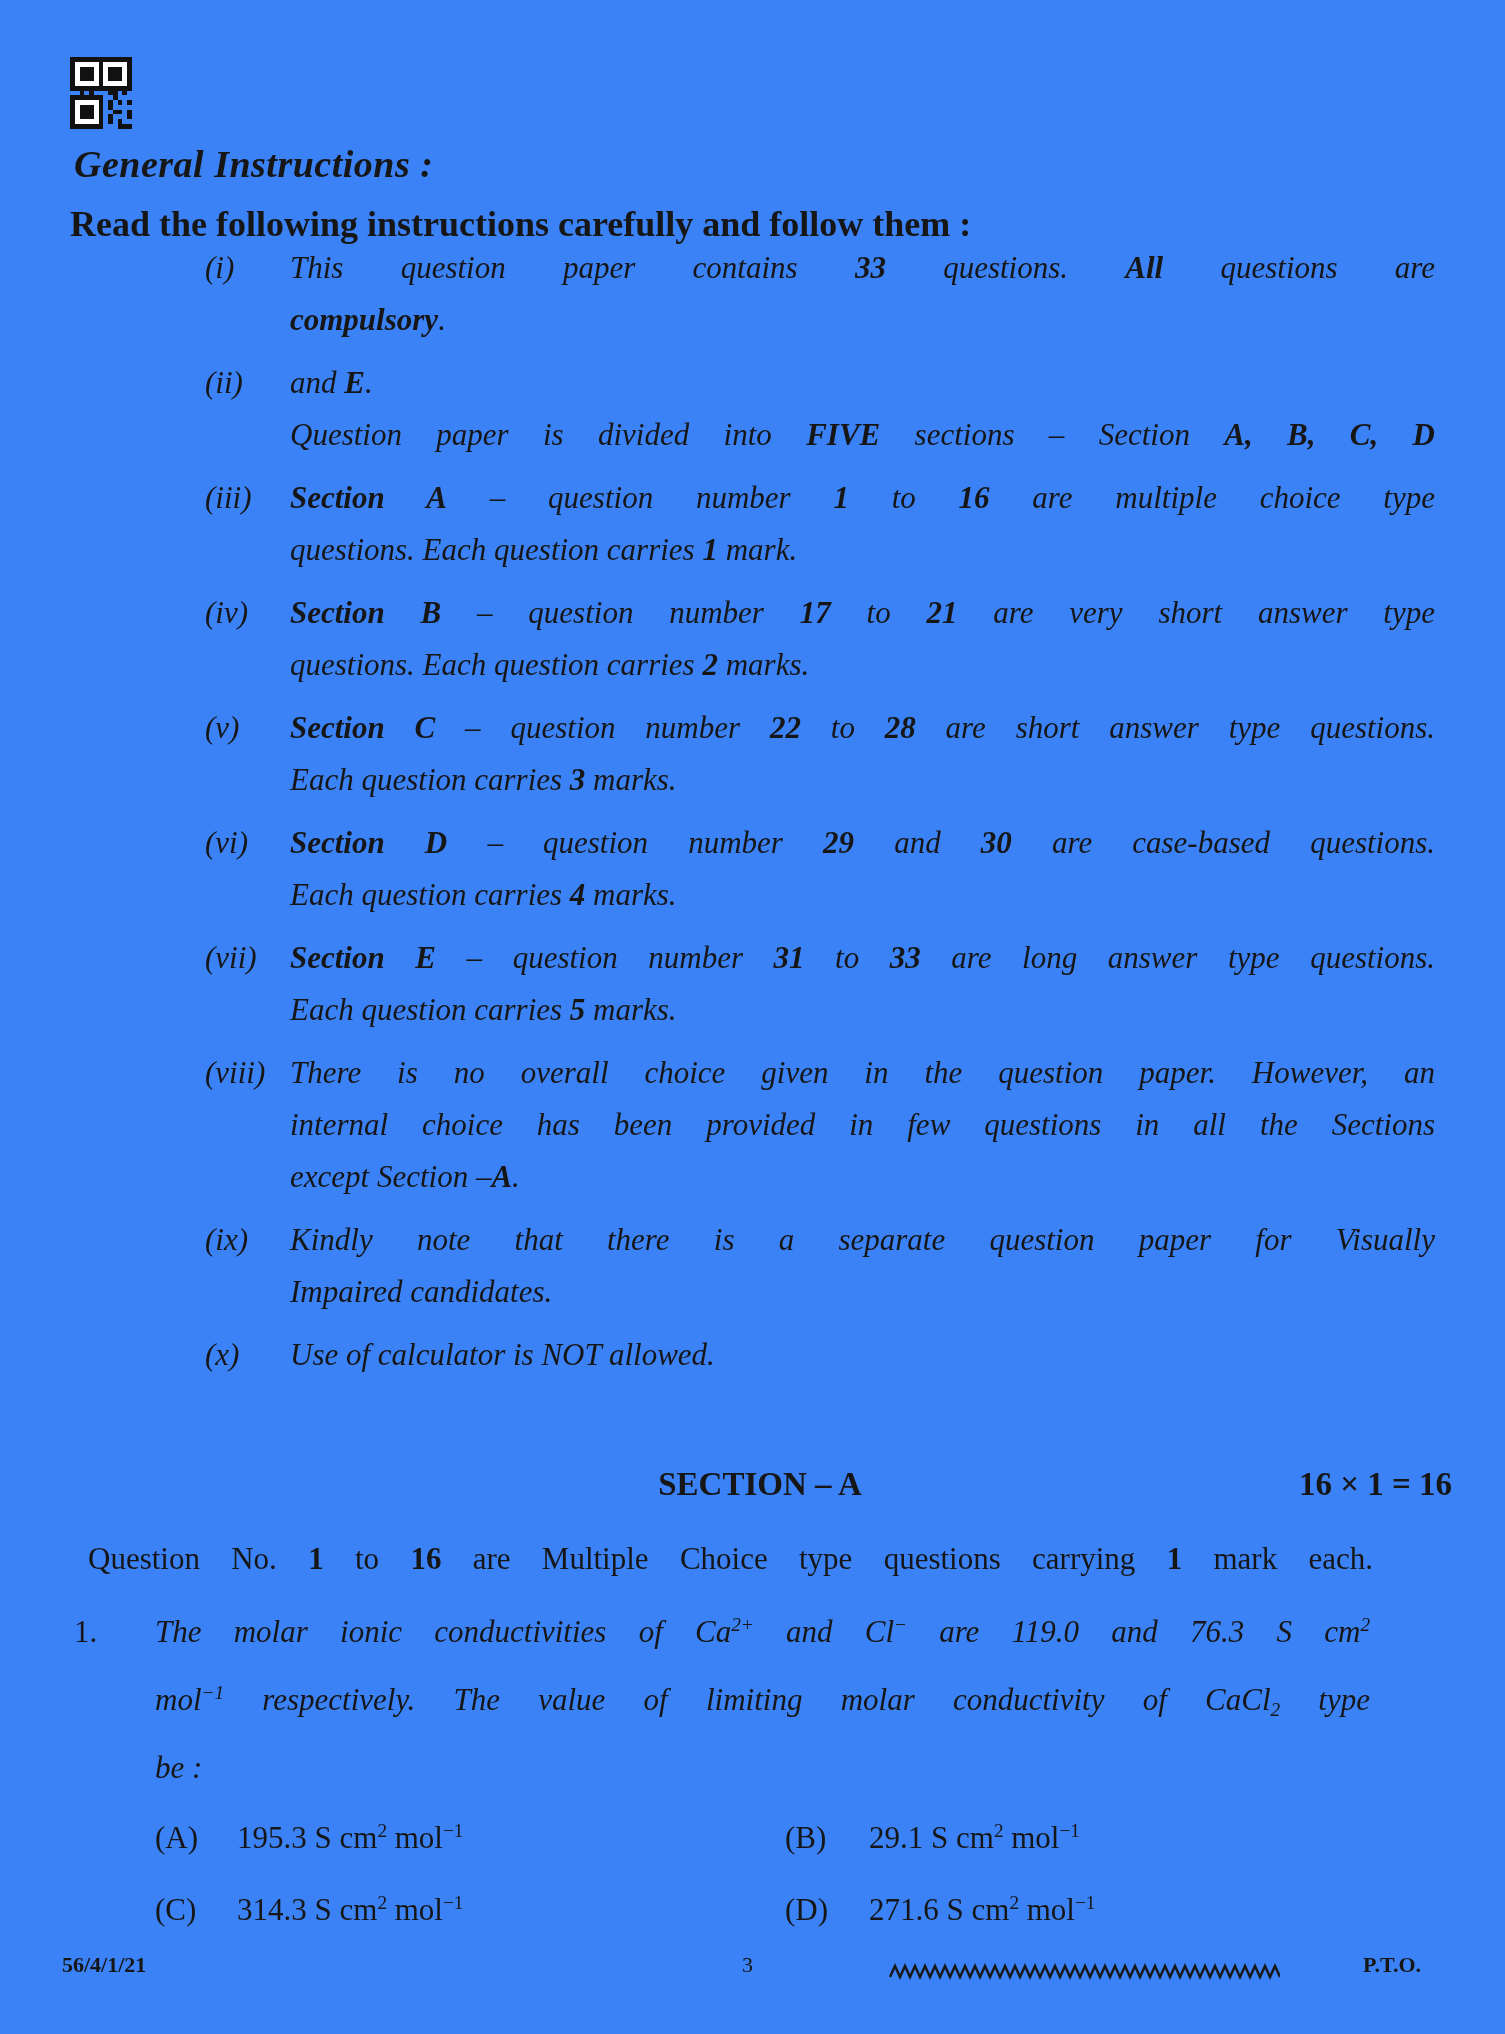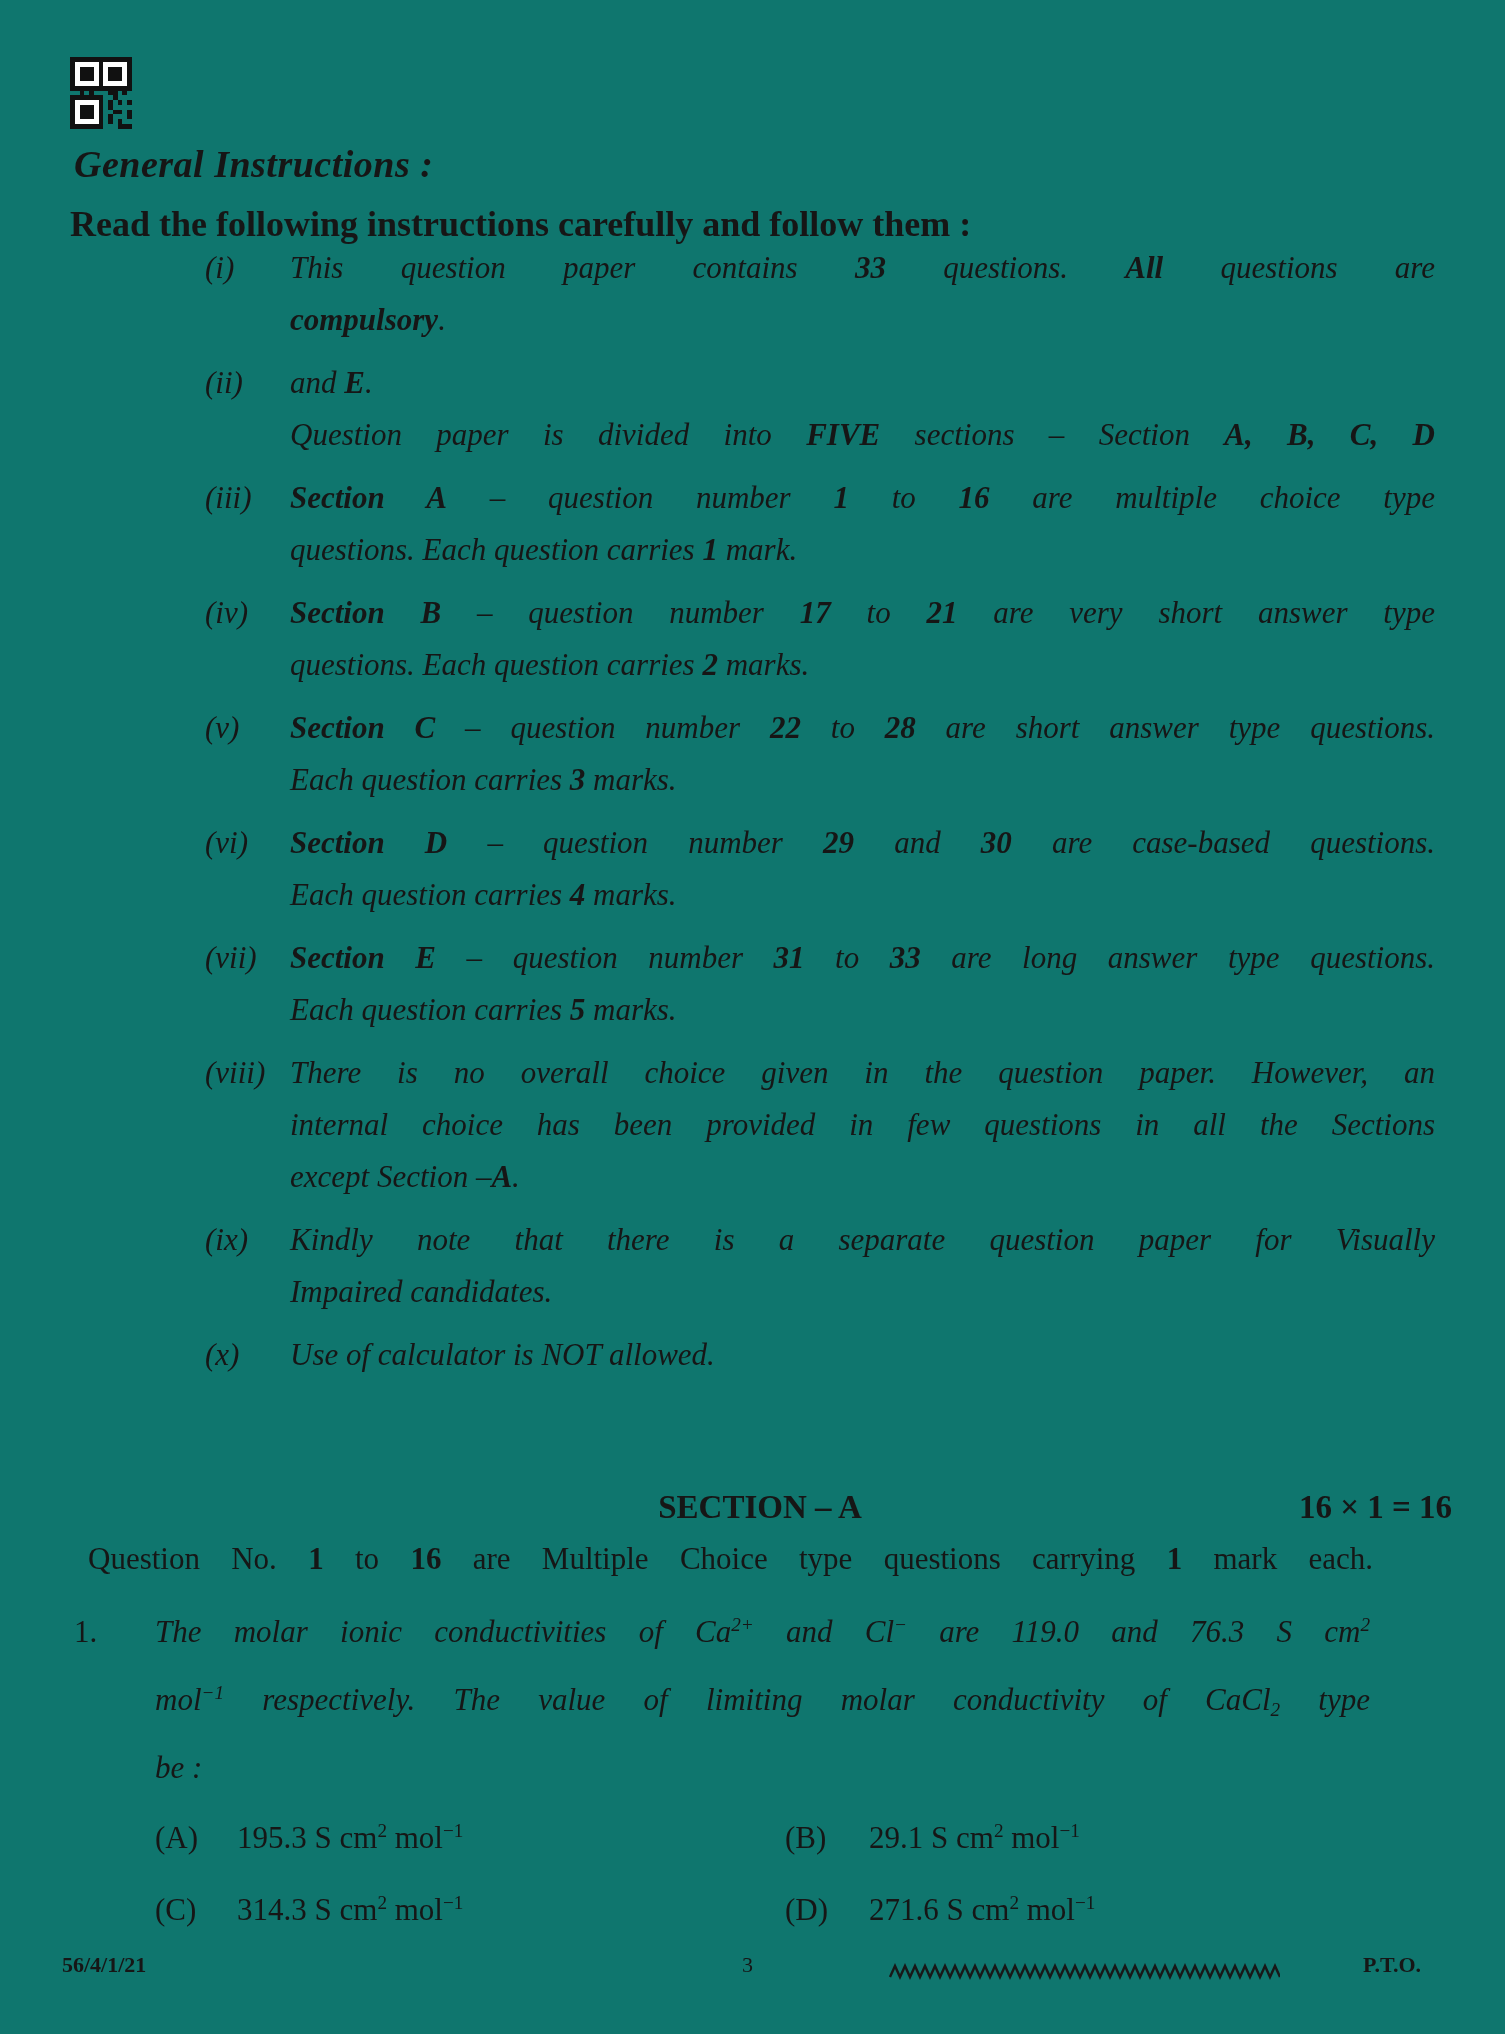--- a/index.html
+++ b/index.html
@@ -1,20 +1,20 @@
 <!DOCTYPE html>
 <html><head>
 <meta charset="utf-8">
 <style>
   html,body{margin:0;padding:0;background:#e8e8e8;}
   .page{
     position:relative;
     width:1505px;height:2034px;
     margin:0 auto;
-    background:#0f766e;
+    background:#3b82f6;
     color:#161616;
     font-family:"Liberation Serif","DejaVu Serif",serif;
     overflow:hidden;
   }
   .b{font-weight:bold;}
   sup,sub{font-size:0.62em;line-height:0;position:relative;vertical-align:baseline;}
   sup{top:-0.55em;}
   sub{top:0.3em;}
   .tline{min-height:52px;}
   .just{text-align:justify;text-align-last:justify;}
@@ -34,21 +34,21 @@
   .items{
     position:absolute;left:205px;top:242px;width:1230px;
     font-size:31px;font-style:italic;line-height:52px;
   }
   .item{display:flex;margin-bottom:11px;}
   .item .num{flex:none;width:85px;}
   .item .itext{flex:1;}
 
   .section-head{
     position:absolute;left:60px;top:1466px;width:1400px;height:44px;
-    font-size:33px;font-weight:bold;margin-top:23px;
+    font-size:33px;font-weight:bold;
   }
   .section-head .head-label{display:block;text-align:center;}
   .section-head .marks{position:absolute;right:8px;top:0;}
 
   .intro{
     position:absolute;left:60px;top:1537px;width:1285px;
     font-size:31px;line-height:44px;margin-left:28px;
   }
   .intro .tline{min-height:44px;}
 

